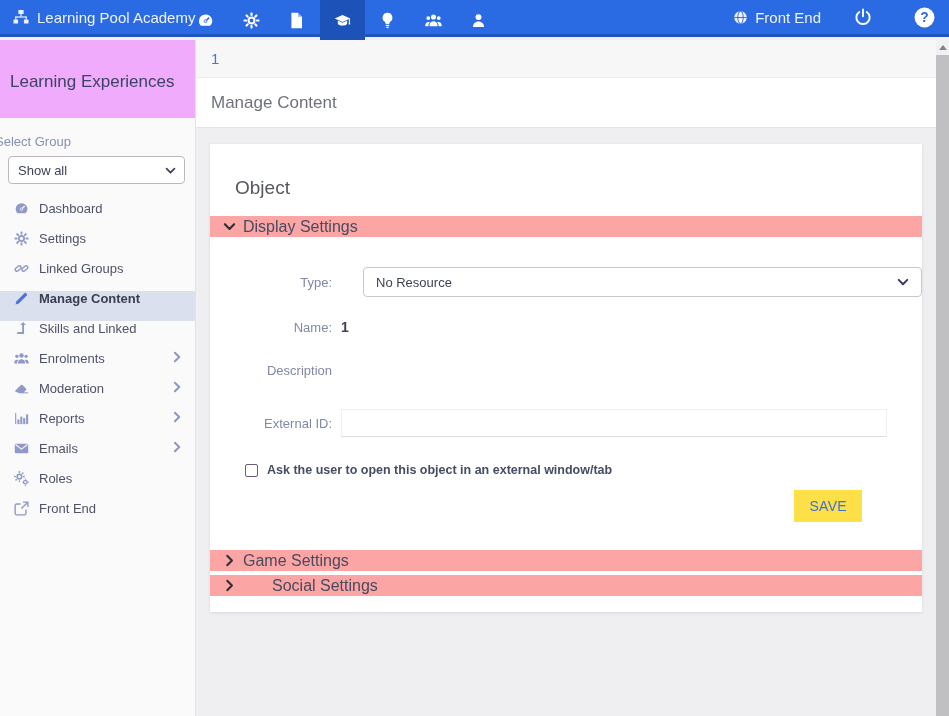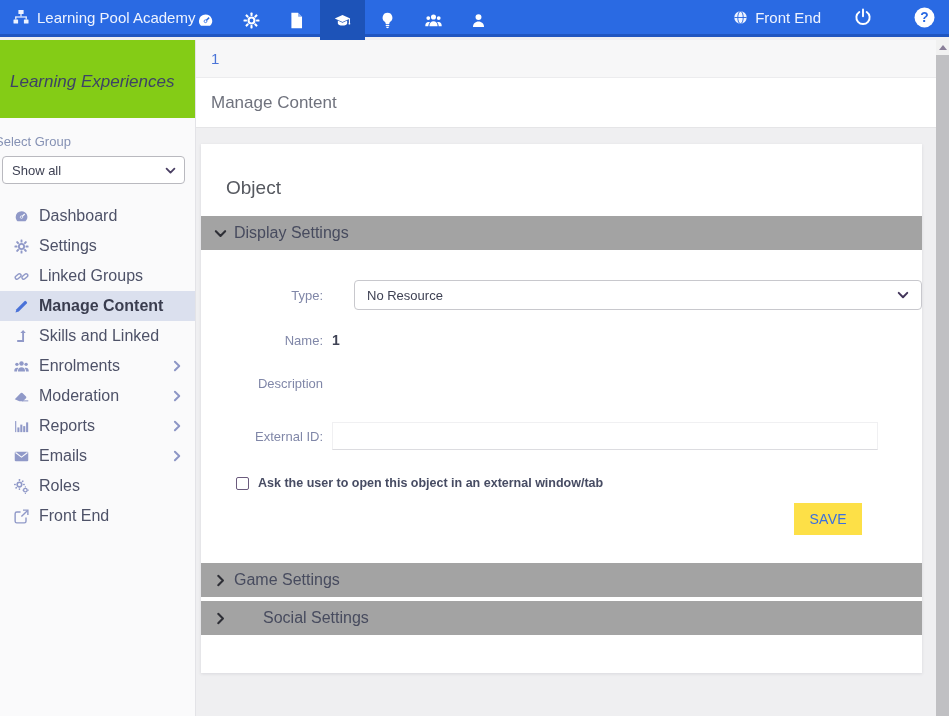--- a/index.html
+++ b/index.html
@@ -19,51 +19,51 @@
   .nav-right { margin-left:auto; display:flex; align-items:center; }
   .front-end { display:flex; align-items:center; gap:7px; font-size:15px; color:#eef3ff; margin-right:33px; }
   .front-end .icon { width:15px; height:15px; }
   .power-btn { width:18px; height:18px; color:#fff; margin-right:42px; }
   .help-btn { width:21px; height:21px; color:#fff; margin-right:14px; --hole:#2a6ae3; }
   .icon svg { width:100%; height:100%; display:block; }
 
   
   .sidebar { position:absolute; top:40px; left:0; width:196px; height:676px;
     background:#fafafb; border-right:1px solid #e3e3e7; --hole:#fafafb; }
-  .sb-header { height:78px; background:#84cc16; display:flex; align-items:center; padding:6px 10px 0 10px;font-style:italic; }
+  .sb-header { height:78px; background:#f0abfc; display:flex; align-items:center; padding:6px 10px 0 10px; }
   .sb-title { font-size:17px; color:#3d4365; }
   .sb-group { padding:10px 10px 0 0; }
   .sb-group-label { display:block; font-size:13px; color:#8591b4; margin:6px 0 7px -5px; padding-left:0; }
   .select-box { display:flex; align-items:center; justify-content:space-between; background:#fff;
-    border:1px solid #b9b9bf; border-radius:4px; height:28px; padding:0 8px 0 9px; margin-left:2px;
+    border:1px solid #b9b9bf; border-radius:4px; height:28px; padding:0 8px 0 9px; margin-left:8px;
     font-size:13px; color:#3f4254; cursor:default; }
   .select-box .icon { width:11px; height:11px; color:#4a3f63; }
   .sb-menu { padding-top:17px; }
-  .menu-item { height:30px; display:flex; align-items:center; padding:0 12px 0 14px; font-size:16px;
+  .menu-item { height:30px; display:flex; align-items:flex-start; padding:0 12px 0 14px; font-size:13px;
     color:#4e5268; cursor:default; }
   .menu-item.active { background:#dbe0ee; font-weight:bold; color:#3a3d4f; --hole:#dbe0ee; }
   .mi-icon { width:15px; height:15px; color:#9099c8; flex:0 0 15px; margin-right:10px; }
   .menu-item.active .mi-icon { color:#4a72d8; }
   .mi-label { flex:1 1 auto; white-space:nowrap; }
   .mi-chev { width:12px; height:12px; color:#8d96c5; }
 
   
   .main { position:absolute; top:40px; left:196px; width:740px; height:676px; background:#efeff1; }
   .breadcrumb-bar { height:38px; background:#f7f7f8; border-bottom:1px solid #ececee;
     display:flex; align-items:center; padding-left:15px; }
   .breadcrumb-link { font-size:15px; color:#4a74d8; cursor:pointer; }
   .title-bar { height:50px; background:#ffffff; border-bottom:1px solid #e5e5e7;
     display:flex; align-items:center; padding-left:15px; }
   .page-title { font-size:17px; color:#6f727d; font-weight:normal; }
 
-  .card { margin:16px 14px 0 5px; background:#ffffff; box-shadow:0 1px 3px rgba(60,60,80,0.12);
-    padding-bottom:38px; }
+  .card { margin:16px 14px 0 14px; background:#ffffff; box-shadow:0 1px 3px rgba(60,60,80,0.12);
+    padding-bottom:16px; }
   .card-title { font-size:19px; color:#55585f; font-weight:normal; padding:33px 0 17px 25px; }
 
-  .acc-bar { height:34px; background:#a3a3a3; display:flex; align-items:center; padding-left:13px;
+  .acc-bar { height:21px; background:#fca5a5; display:flex; align-items:center; padding-left:13px;
     cursor:pointer; }
   .acc-bar + .acc-bar { margin-top:4px;gap:29px; }
   .acc-chev { width:13px; height:13px; color:#2e2f36; margin-right:7px; flex:0 0 13px; }
   .acc-label { font-size:16px; color:#474b5e; }
 
   .panel { padding:30px 0 28px 25px; }
   .frow { display:flex; align-items:center; }
   .flabel { flex:0 0 97px; text-align:right; font-size:13px; color:#8087a8; }
   .fctrl { margin-left:9px; width:660px; }
   .row-type { margin-bottom:21px;gap:22px; }

